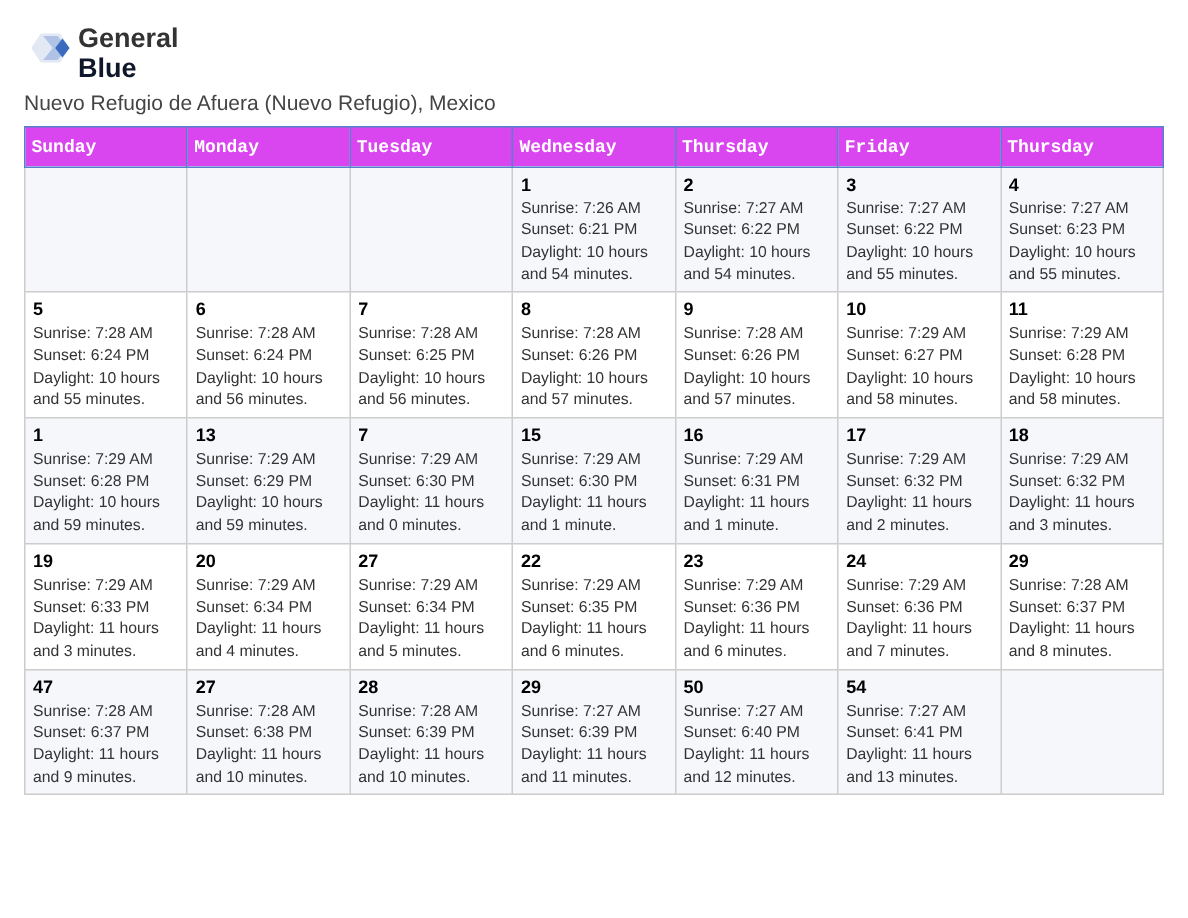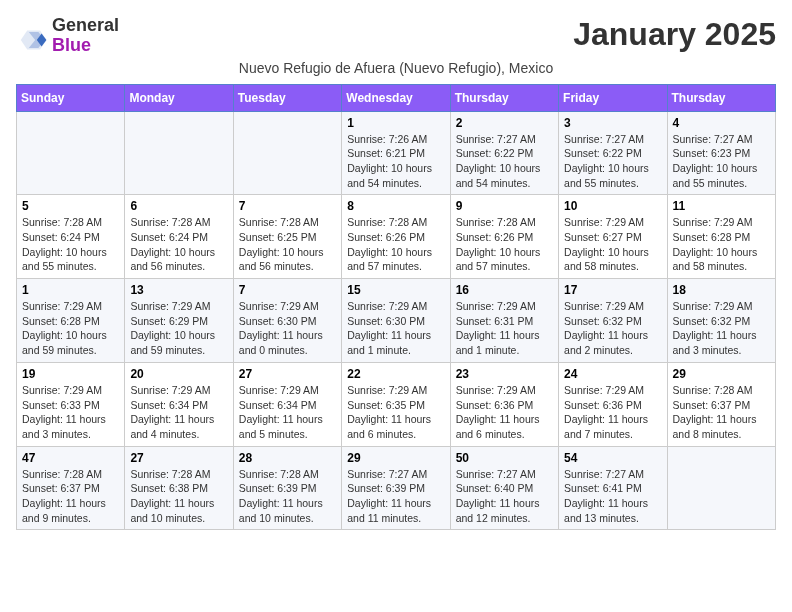--- a/index.html
+++ b/index.html
@@ -11,58 +11,58 @@
       padding: 16px;
     }
     .header {
       display: flex;
       align-items: flex-start;
       justify-content: space-between;
       margin-bottom: 4px;
     }
     .logo {
       display: flex;
-      align-items: flex-end;
+      align-items: flex-start;
       gap: 4px;
     }
     .logo-text {
       font-size: 18px;
       font-weight: bold;
       line-height: 1.1;
     }
     .logo-general { color: #333; }
-    .logo-blue { color: #a21caf; }
+    .logo-blue { color: #0f172a; }
     .logo-icon {
       width: 32px;
       height: 32px;
     }
     .month-title {
       font-size: 32px;
       font-weight: bold;
       color: #333;
       text-align: right;
     }
     .subtitle {
-      text-align: center;
       font-size: 14px;
       color: #444;
       margin-bottom: 8px;
     }
     table {
       width: 100%;
       border-collapse: collapse;
       font-size: 11px;
     }
     thead tr th {
-      background-color: #8b5cf6;
+      background-color: #d946ef;
       color: #fff;
       padding: 6px 4px;
       text-align: left;
       font-size: 12px;
       border: 1px solid #5580cc;
+      font-family: Liberation Mono, monospace;
     }
     tbody tr td {
       border: 1px solid #ccc;
       padding: 4px 5px;
       vertical-align: top;
       width: calc(100% / 7);
       min-height: 70px;
       background: #fff;
     }
     tbody tr:nth-child(odd) td {
@@ -94,21 +94,20 @@
     <svg class="logo-icon" viewBox="0 0 40 40">
       <polygon points="30,8 38,20 30,32 14,32 6,20 14,8" fill="#3a6bbf" opacity="0.15"></polygon>
       <polygon points="28,10 36,20 28,30 16,30 24,20 16,10" fill="#3a6bbf" opacity="0.3"></polygon>
       <polygon points="32,12 38,20 32,28 26,20" fill="#3a6bbf"></polygon>
     </svg>
     <div class="logo-text">
       <span class="logo-general">General</span><br>
       <span class="logo-blue">Blue</span>
     </div>
   </div>
-  <div class="month-title">January 2025</div>
 </div>
 
 <div class="subtitle">Nuevo Refugio de Afuera (Nuevo Refugio), Mexico</div>
 
 <table>
   <thead>
     <tr>
     <th>Sunday</th>
         <th>Monday</th>
         <th>Tuesday</th>

